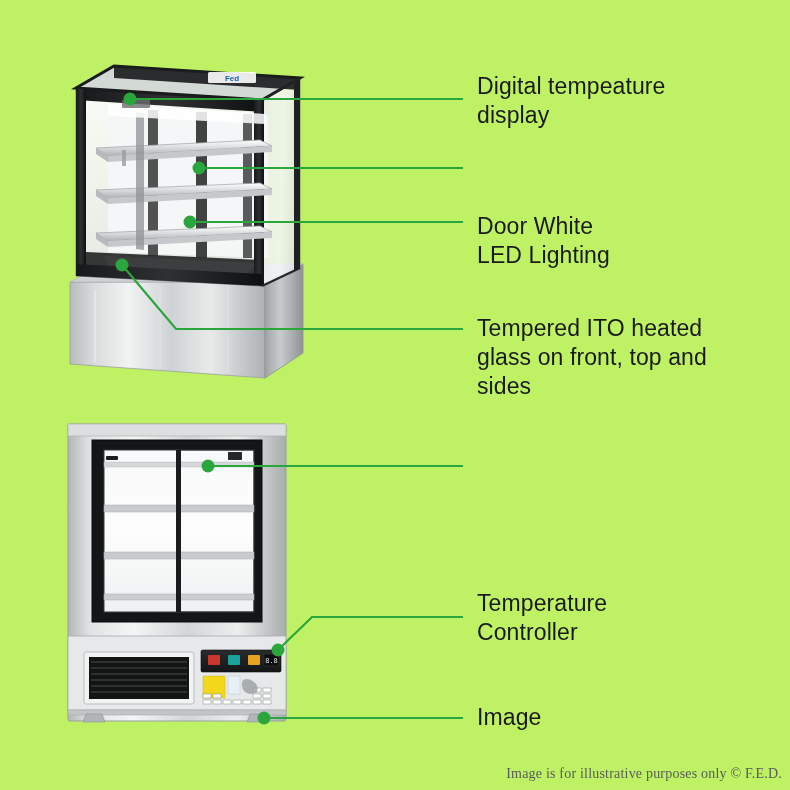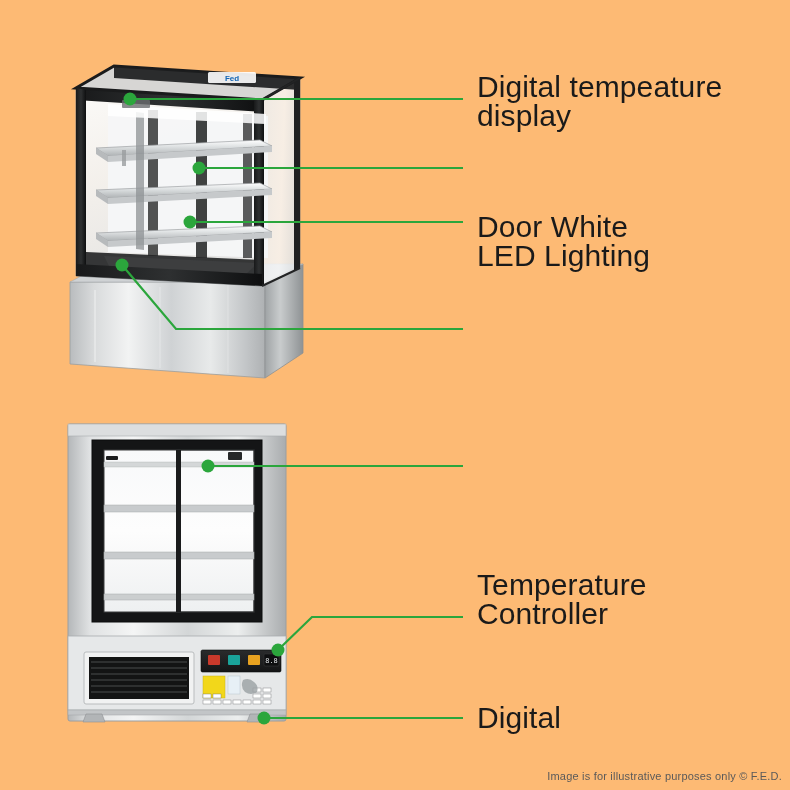--- a/index.html
+++ b/index.html
@@ -4,47 +4,47 @@
 <style>
   html, body {
     margin: 0;
     padding: 0;
     background: #ffffff;
   }
   #page {
     position: relative;
     width: 790px;
     height: 790px;
-    background: #fdba74;
+    background: #bef264;
     font-family: "Liberation Sans", sans-serif;
     overflow: hidden;
   }
   .svg-layer {
     position: absolute;
     left: 0;
     top: 0;
     width: 790px;
     height: 790px;
   }
   .callout-label {
     position: absolute;
     color: #1a1a1a;
     font-family: "Liberation Sans", sans-serif;
-    font-size: 30px;
+    font-size: 23px;
     line-height: 29px;
     letter-spacing: 0.1px;
     white-space: pre-line;
     font-weight: 400;
   }
   .footer-note {
     position: absolute;
     right: 8px;
     bottom: 8px;
-    font-family: Liberation Sans, sans-serif;
-    font-size: 11px;
+    font-family: Liberation Serif, serif;
+    font-size: 14px;
     color: #5a5a5a;
     letter-spacing: 0.2px;
   }
 </style>
 </head>
 <body>
 
 <div id="page">
 
   <svg class="svg-layer" viewBox="0 0 790 790">
@@ -287,22 +287,25 @@
     </g>
   </svg>
 
   <div class="callout-label" style="left:477px; top:72px;">Digital tempeature
 display</div>
 
 
   <div class="callout-label" style="left:477px; top:212px;">Door White
 LED Lighting</div>
 
-
-
-  <div class="callout-label" style="left:477px; top:570px;">Temperature
+  <div class="callout-label" style="left:477px; top:314px;">Tempered ITO heated
+glass on front, top and
+sides</div>
+
+
+  <div class="callout-label" style="left:477px; top:589px;">Temperature
 Controller</div>
 
-  <div class="callout-label" style="left:477px; top:703px;">Digital</div>
+  <div class="callout-label" style="left:477px; top:703px;">Image</div>
 
   <div class="footer-note">Image is for illustrative purposes only    © F.E.D.</div>
 
 </div>
 
 </body></html>

